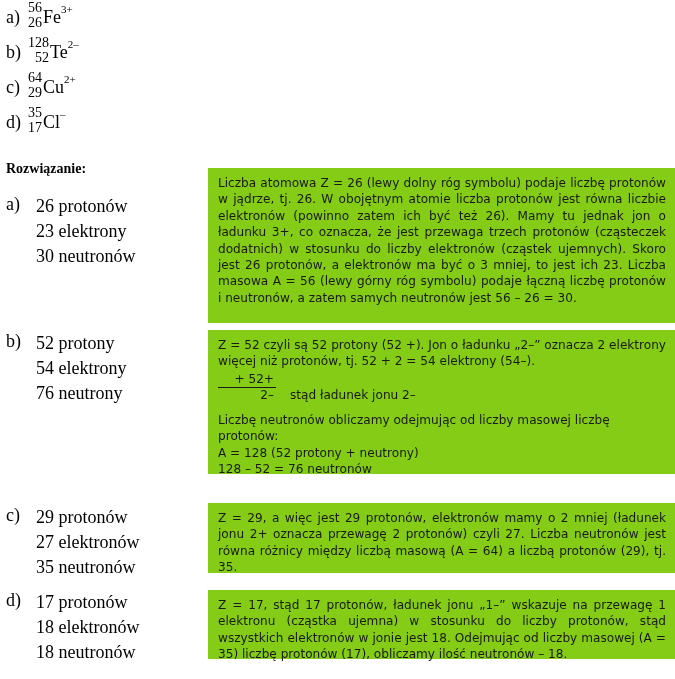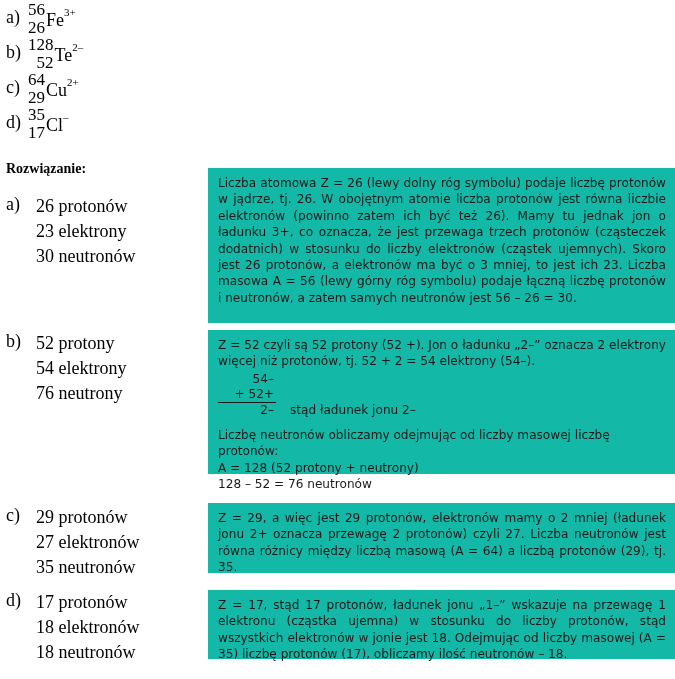--- a/index.html
+++ b/index.html
@@ -40,21 +40,21 @@
     align-items: center;
     font-size: 19px;
     line-height: 1;
     position: relative;
     top: 2px;
   }
   .am {
     display: inline-flex;
     flex-direction: column;
     align-items: flex-end;
-    font-size: 17px;
+    font-size: 14px;
     line-height: 1.05;
     margin-right: 1px;
     position: relative;
     top: -1px;
   }
   .am .mass { margin-bottom: 0px; }
   .am .atomic { }
   .sym { font-size: 18px; }
   .charge {
     font-size: 11px;
@@ -97,21 +97,21 @@
   #answer-group-b { top: 331px; }
   #answer-group-c { top: 505px; }
   #answer-group-d { top: 590px; }
 
   
   .exp-box {
     position: absolute;
     left: 208px;
     width: 467px;
     box-sizing: border-box;
-    background: #14b8a6;
+    background: #84cc16;
     font-family: "DejaVu Sans", sans-serif;
     font-size: 12.1px;
     line-height: 16.4px;
     color: #1a1a1a;
     padding: 7px 9px 7px 10px;
     text-align: justify;
     text-justify: inter-word;
   }
   #exp-box-a { top: 168px; height: 155px; }
   #exp-box-b { top: 330px; height: 144px; }
@@ -240,23 +240,20 @@
   </div>
 </div>
 
 <div class="exp-box" id="exp-box-a">
   <p>Liczba atomowa Z = 26 (lewy dolny róg symbolu) podaje liczbę protonów w jądrze, tj. 26. W obojętnym atomie liczba protonów jest równa liczbie elektronów (powinno zatem ich być też 26). Mamy tu jednak jon o ładunku 3+, co oznacza, że jest przewaga trzech protonów (cząsteczek dodatnich) w stosunku do liczby elektronów (cząstek ujemnych). Skoro jest 26 protonów, a elektronów ma być o 3 mniej, to jest ich 23. Liczba masowa A = 56 (lewy górny róg symbolu) podaje łączną liczbę protonów i neutronów, a zatem samych neutronów jest 56 – 26 = 30.</p>
 </div>
 
 <div class="exp-box" id="exp-box-b">
   <p>Z = 52 czyli są 52 protony (52 +). Jon o ładunku „2–” oznacza 2 elektrony więcej niż protonów, tj. 52 + 2 = 54 elektrony (54–).</p>
   <div class="sum-block">
-    <div class="sum-row">
-      <span class="sum-num">54–</span>
-    </div>
     <div class="sum-row ruled">
       <span class="sum-num">+ 52+</span>
     </div>
     <div class="sum-row">
       <span class="sum-num">2–</span>
       <span class="sum-note">stąd ładunek jonu 2–</span>
     </div>
   </div>
   <div class="sum-gap"></div>
   <p class="nojust">Liczbę neutronów obliczamy odejmując od liczby masowej liczbę protonów:</p>

